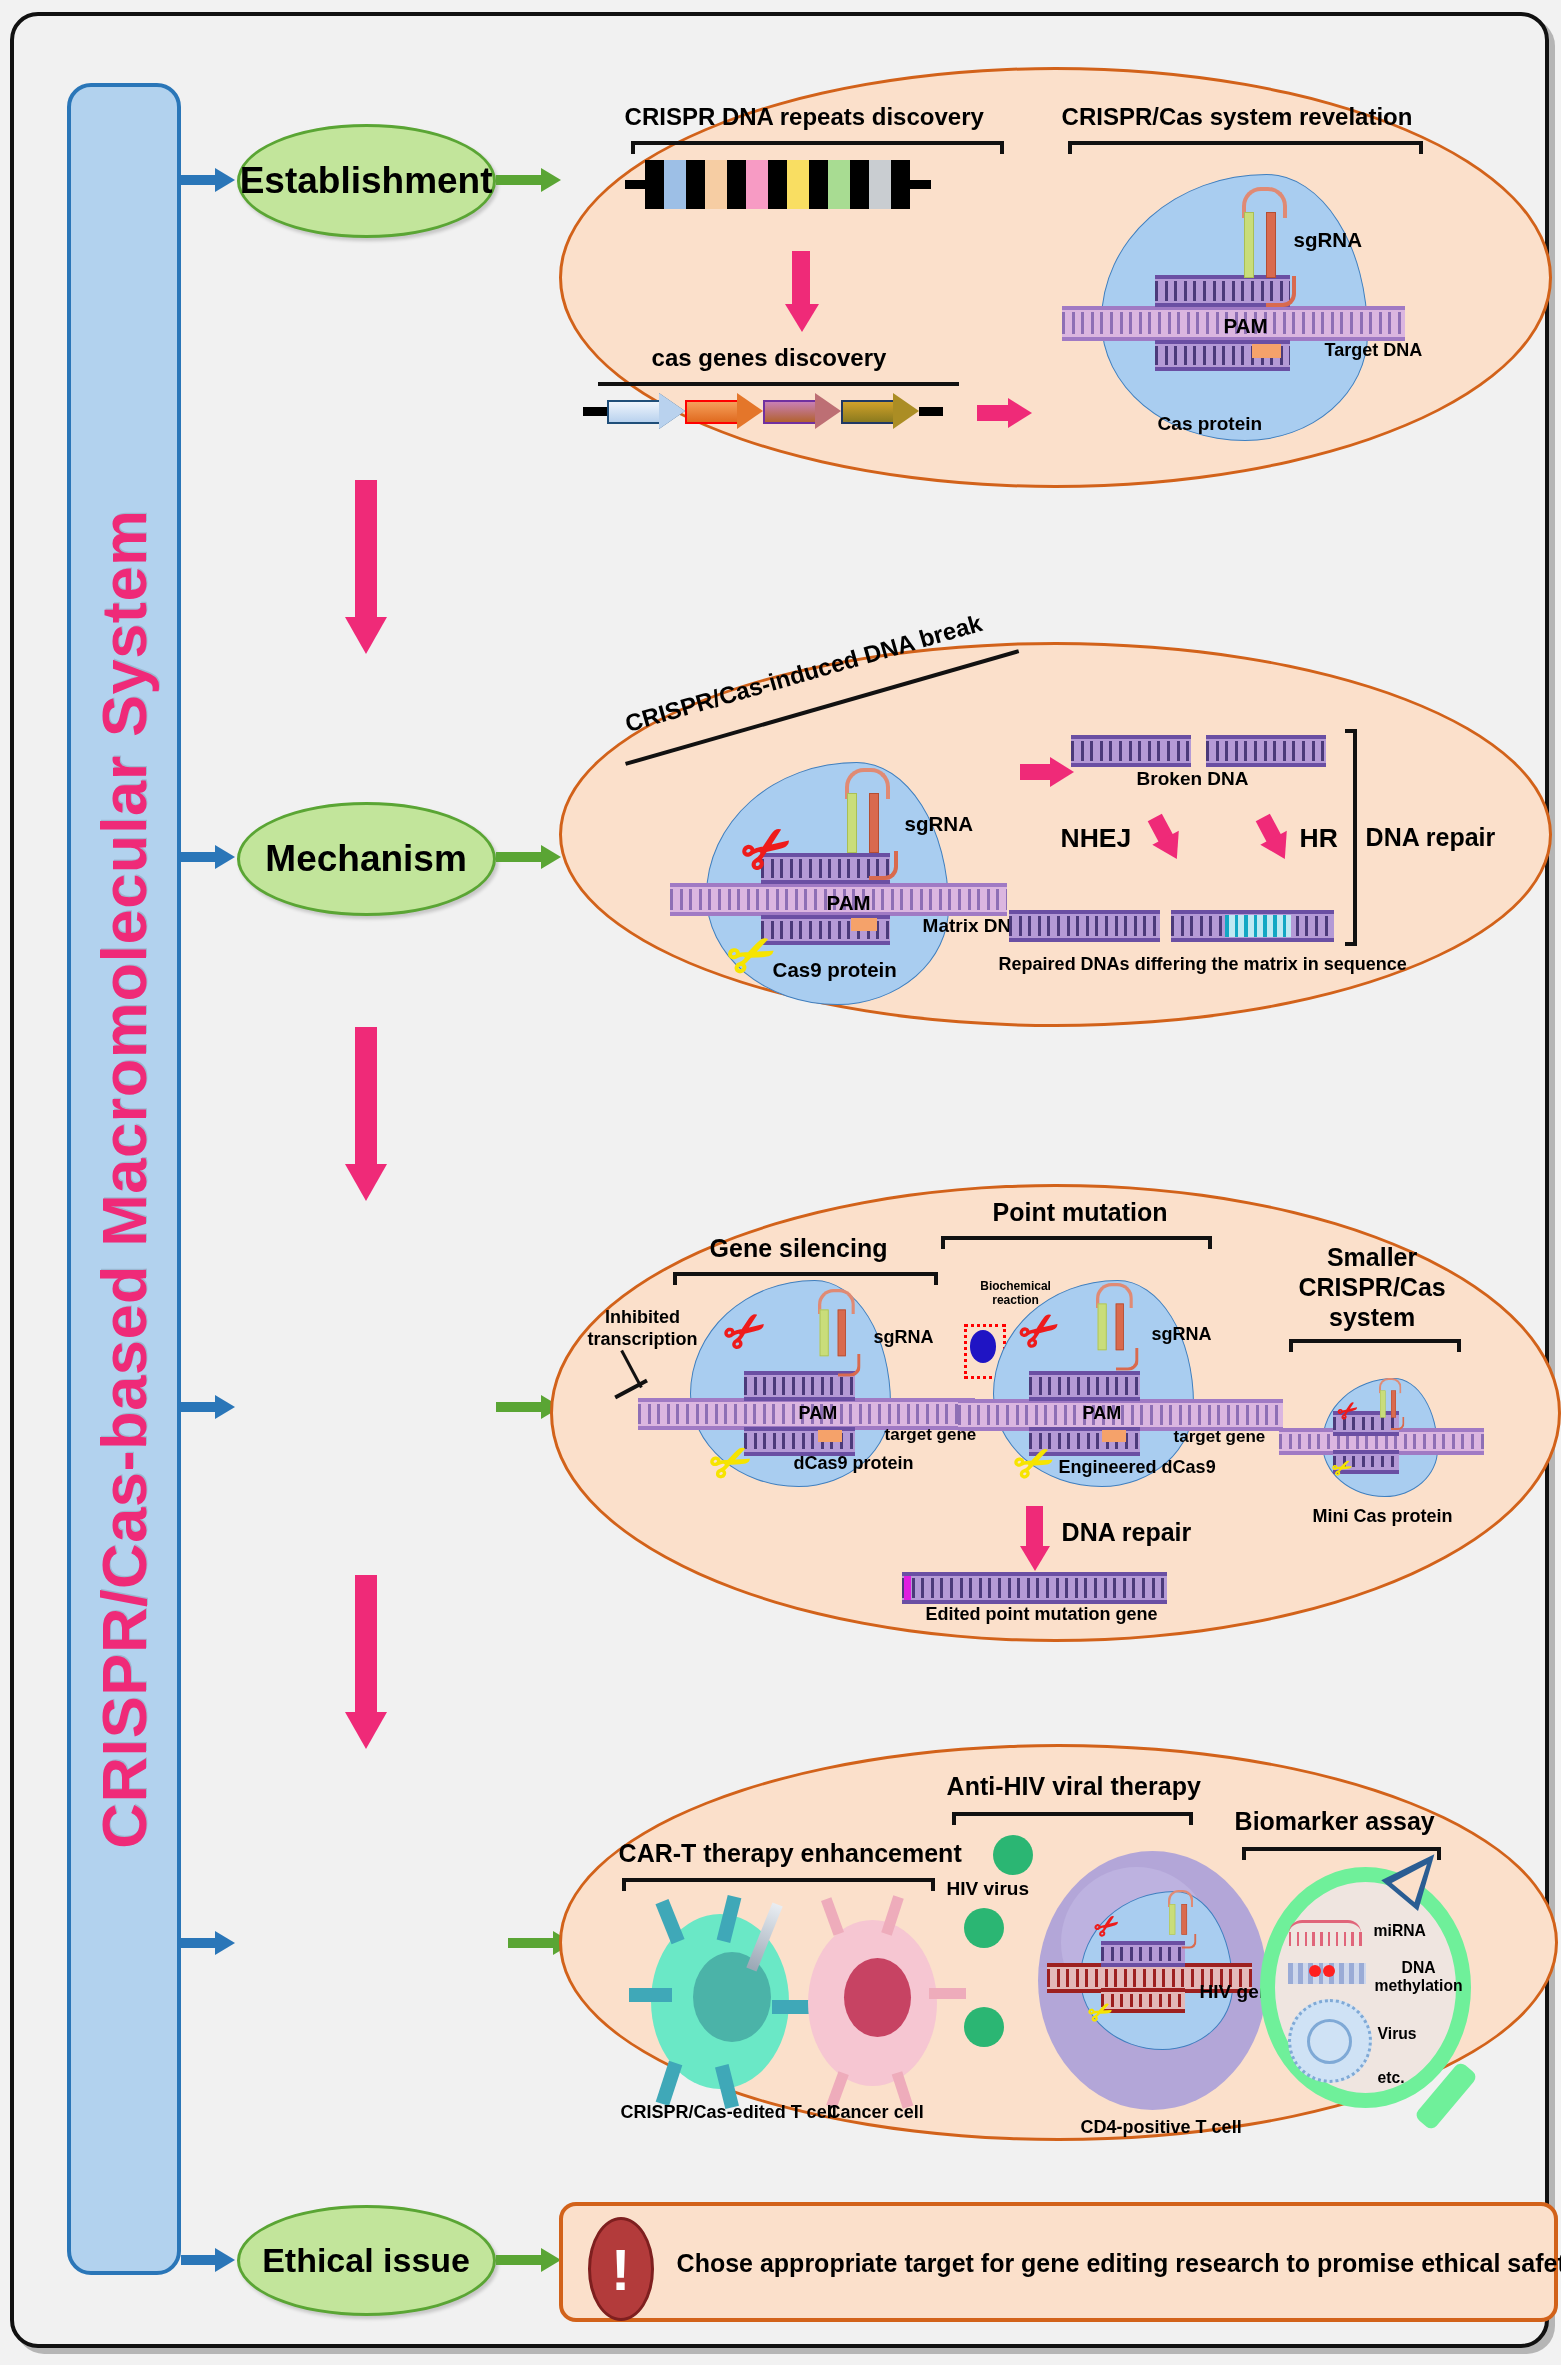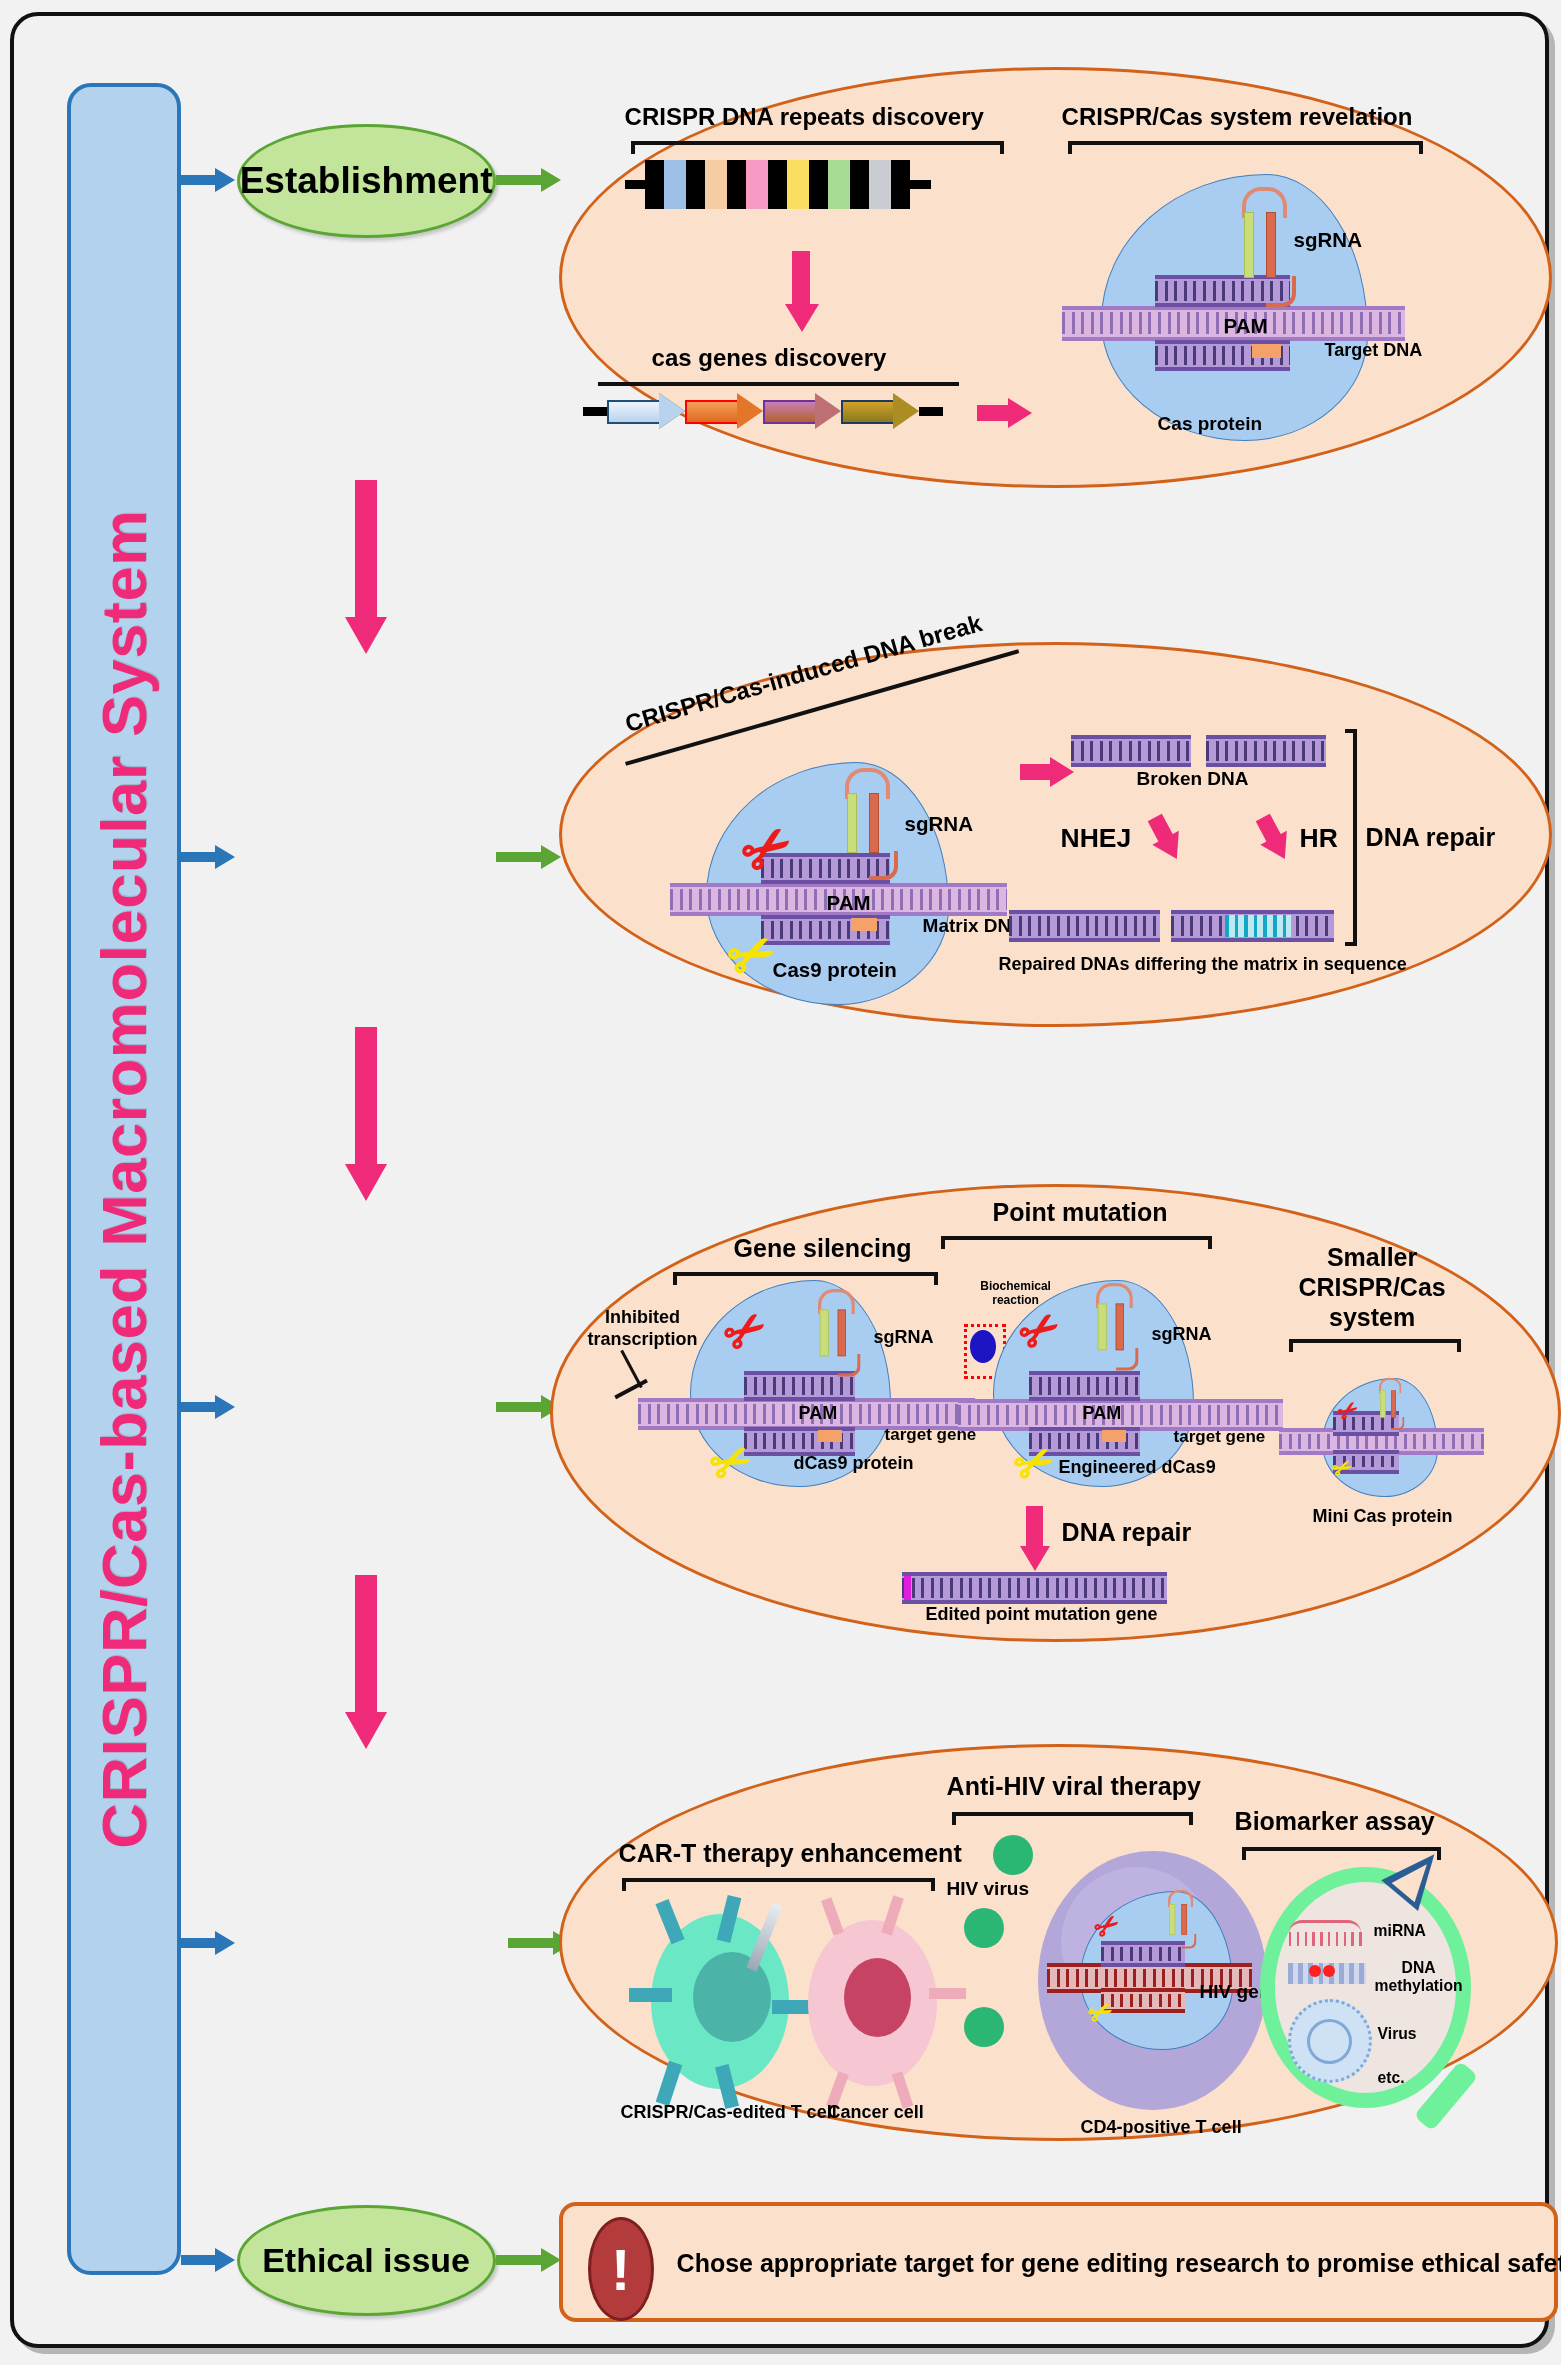--- a/index.html
+++ b/index.html
@@ -186,20 +186,23 @@
     </div>
     <div class="bluearrow" style="left:167px;top:2235px;width:54px;">
       <div class="shaft" style="width:35px;"></div>
         <div class="head" style="left:34px;"></div>
     </div>
 
     <div class="stage" style="left:223px;top:108px;width:259px;height:114px;font-size:37px;">
       <span>Establishment</span>
     </div>
 
+    <div class="stage" style="left:223px;top:786px;width:259px;height:114px;font-size:37px;">
+      <span>Mechanism</span>
+    </div>
 
 
 
     <div class="stage" style="left:223px;top:2189px;width:259px;height:111px;font-size:34px;">
       <span>Ethical issue</span>
     </div>
 
     <div class="greenarrow" style="left:482px;top:155px;width:66px;">
       <div class="shaft" style="width:46px;"></div>
         <div class="head" style="left:45px;"></div>
@@ -385,21 +388,21 @@
                     background:repeating-linear-gradient(to right,#13a7c4 0 3.6px,#bfe9f2 3.6px 9.6px);"></div>
       </div>
       <div class="lbl" style="left:437px;top:298px;font-size:18px;margin-top:11px;">Repaired DNAs  differing the matrix in sequence</div>
 
       <div class="brk v" style="left:783px;top:84px;height:217px;"></div>
       <div class="lbl" style="left:804px;top:178px;font-size:25px;">DNA repair</div>
     </div>
 
     <div class="panel" style="left:536px;top:1168px;width:1011px;height:458px;">
 
-      <div class="lbl" style="left:157px;top:47px;font-size:25px;margin-left:24px;">Gene silencing</div>
+      <div class="lbl" style="left:157px;top:47px;font-size:25px;">Gene silencing</div>
       <div class="brk" style="left:120px;top:85px;width:265px;"></div>
 
       <div class="lbl wrap" style="left:30px;top:120px;width:120px;font-size:18px;line-height:1.2;">
         <span>Inhibited</span><br>
         <span>transcription</span>
       </div>
       <div style="position:absolute;left:77px;top:161px;width:3px;height:42px;background:#111;transform:rotate(-28deg);"></div>
       <div style="position:absolute;left:60px;top:200px;width:36px;height:3.6px;background:#111;transform:rotate(-28deg);"></div>
 
       <div class="blob b1" style="left:137px;top:93px;width:199px;height:205px;"></div>

